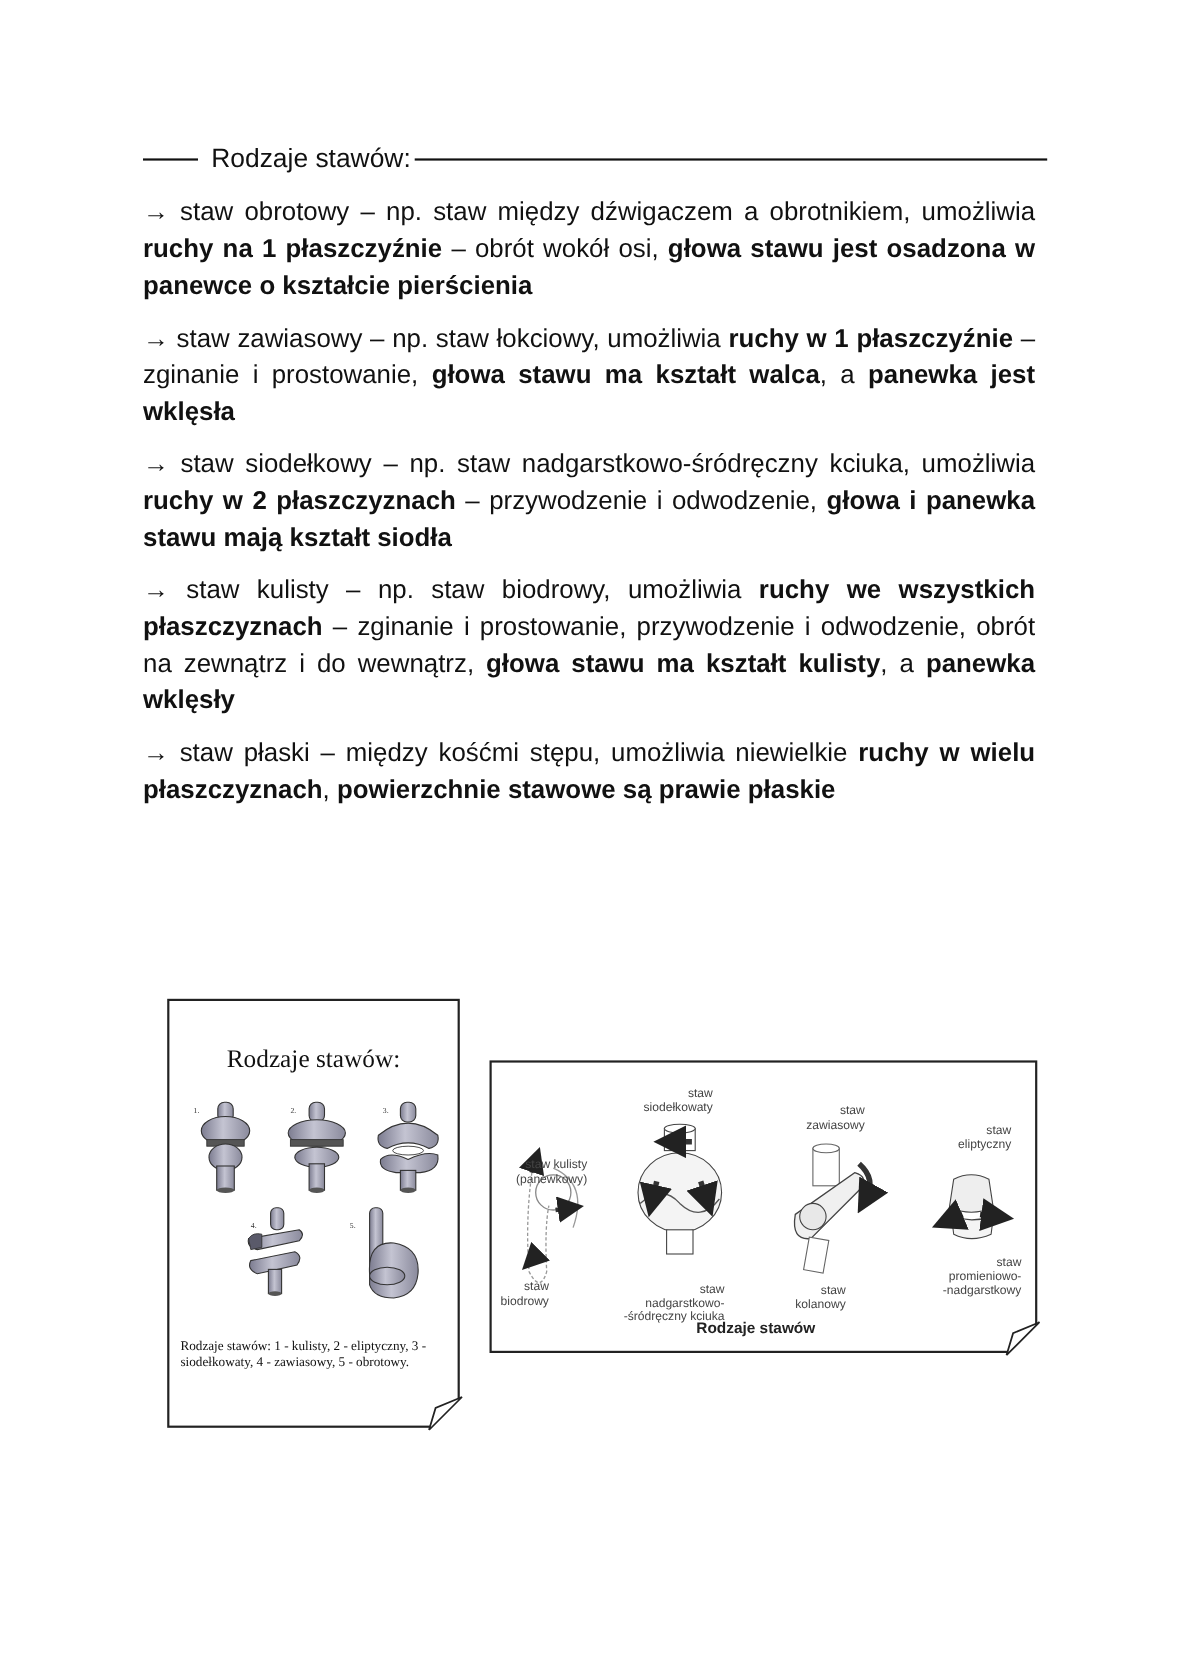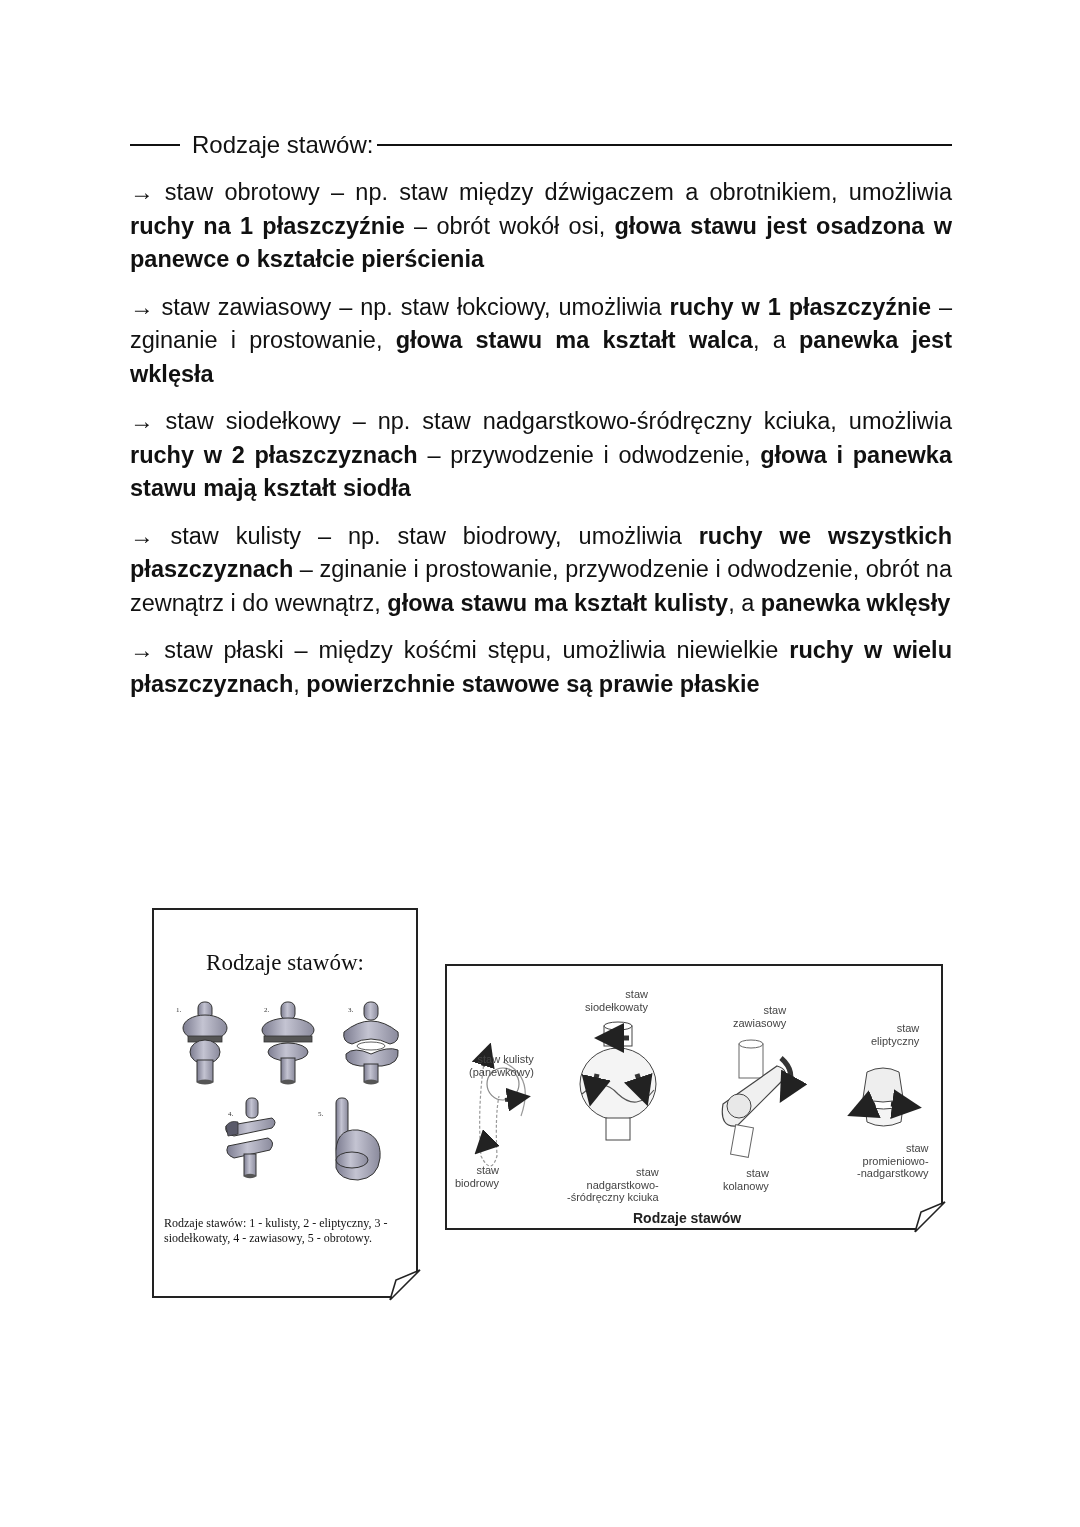--- a/index.html
+++ b/index.html
@@ -10,21 +10,21 @@
     .heading-row {
       position: absolute; left: 130px; top: 128px; width: 822px; height: 34px;
       display: flex; align-items: center;
     }
     .heading-row .rule-left { width: 50px; height: 2px; background: #111; margin-right: 12px; }
     .heading-row .rule-right { flex: 1; height: 2px; background: #111; margin-left: 4px; }
     .heading-row .title { font-size: 24px; font-weight: normal; white-space: nowrap; }
 
     .bullets { position: absolute; left: 130px; top: 176px; width: 822px; }
     .bullet {
-      font-size: 23.5px; line-height: 33.5px; text-align: justify; margin: 0 0 14px 0;
+      font-size: 23.5px; line-height: 33.5px; text-align: justify; margin: 0 11px 14px 0;
     }
     .bullet b { font-weight: bold; }
 
     
     .fig1 {
       position: absolute; left: 152px; top: 908px; width: 266px; height: 390px;
       border: 2px solid #222; box-sizing: border-box; background: #fff;
     }
     .fig1 .fig-title {
       position: absolute; left: 0; right: 0; top: 40px; text-align: center;
@@ -43,21 +43,21 @@
     
     .fig2 {
       position: absolute; left: 445px; top: 964px; width: 498px; height: 266px;
       border: 2px solid #222; box-sizing: border-box; background: #fff;
     }
     .fig2 .lbl {
       position: absolute; font-size: 11px; line-height: 12.5px; color: #444;
       text-align: right; white-space: nowrap;
     }
     .fig2 .fig-title {
-      position: absolute; left: 186px; top: 244px; font-size: 14px; font-weight: bold; color: #222;
+      position: absolute; left: 186px; top: 233px; font-size: 14px; font-weight: bold; color: #222;
     }
     .fig2 svg.joints { position: absolute; left: 0; top: 0; }
     .fig2 .fold { right: -6px; bottom: -6px; }
   </style>
 </head>
 <body>
 
 <div class="heading-row">
   <div class="rule-left"></div>
   <span class="title">Rodzaje stawów:</span>

